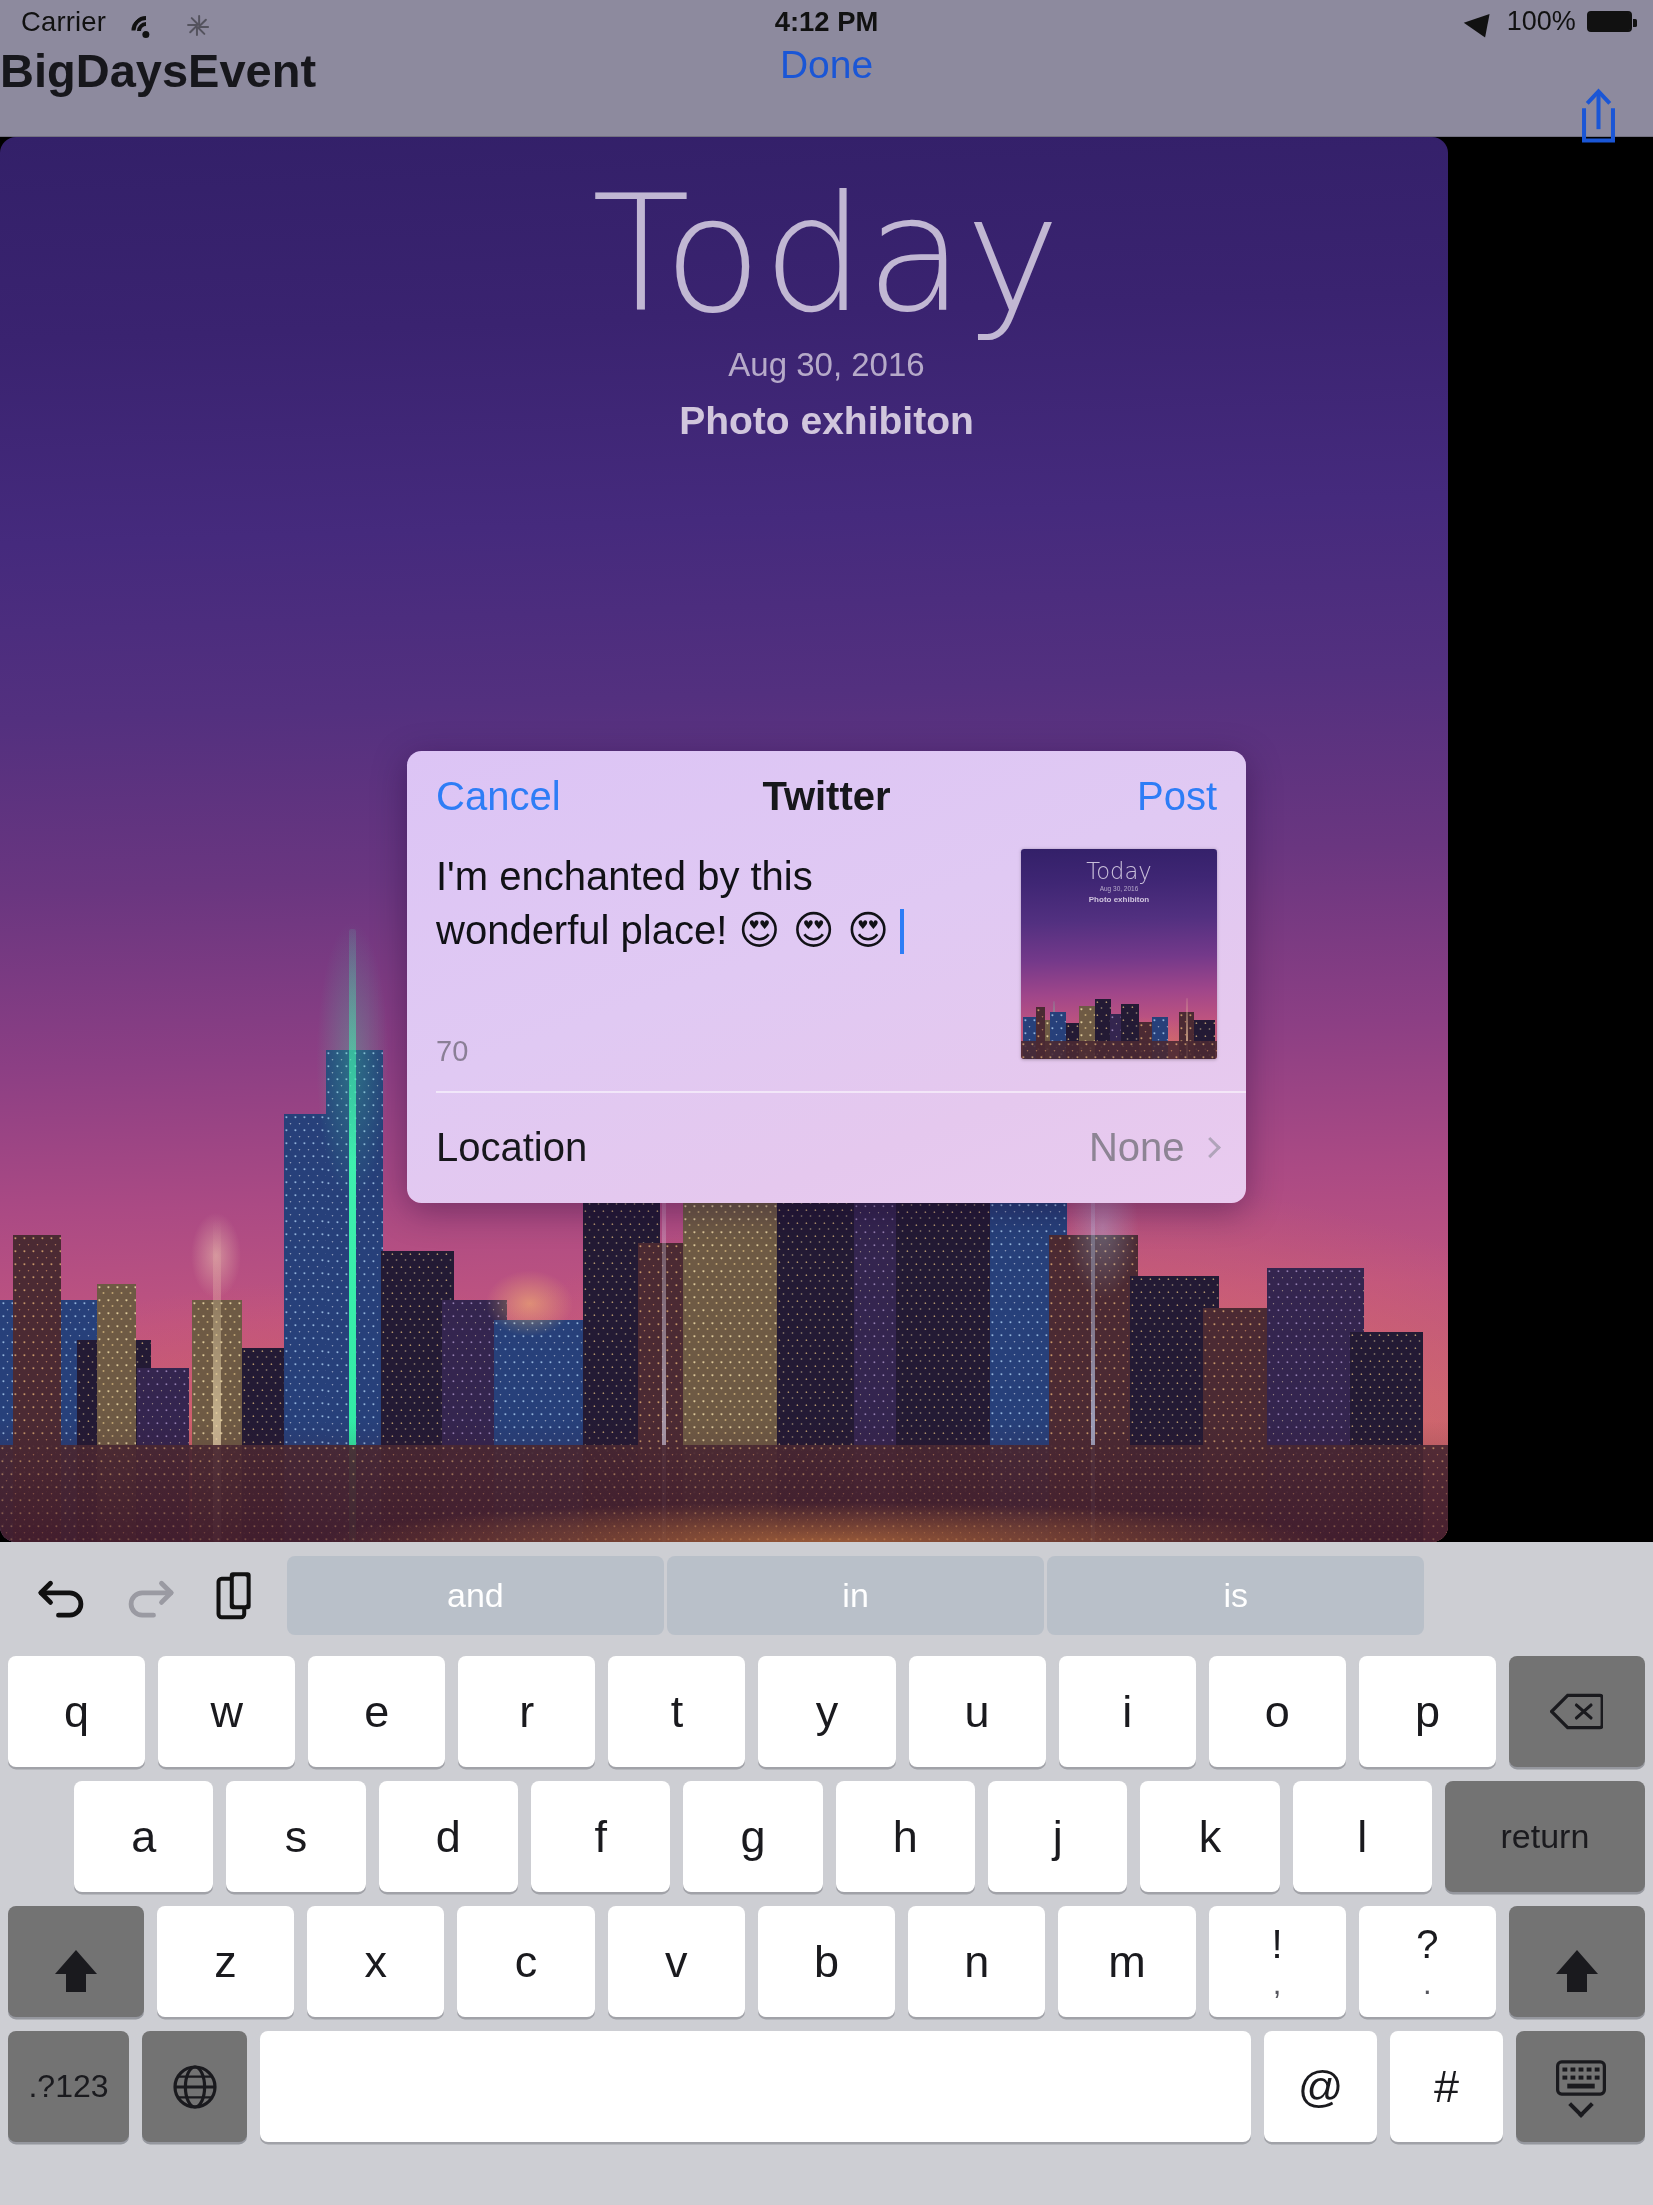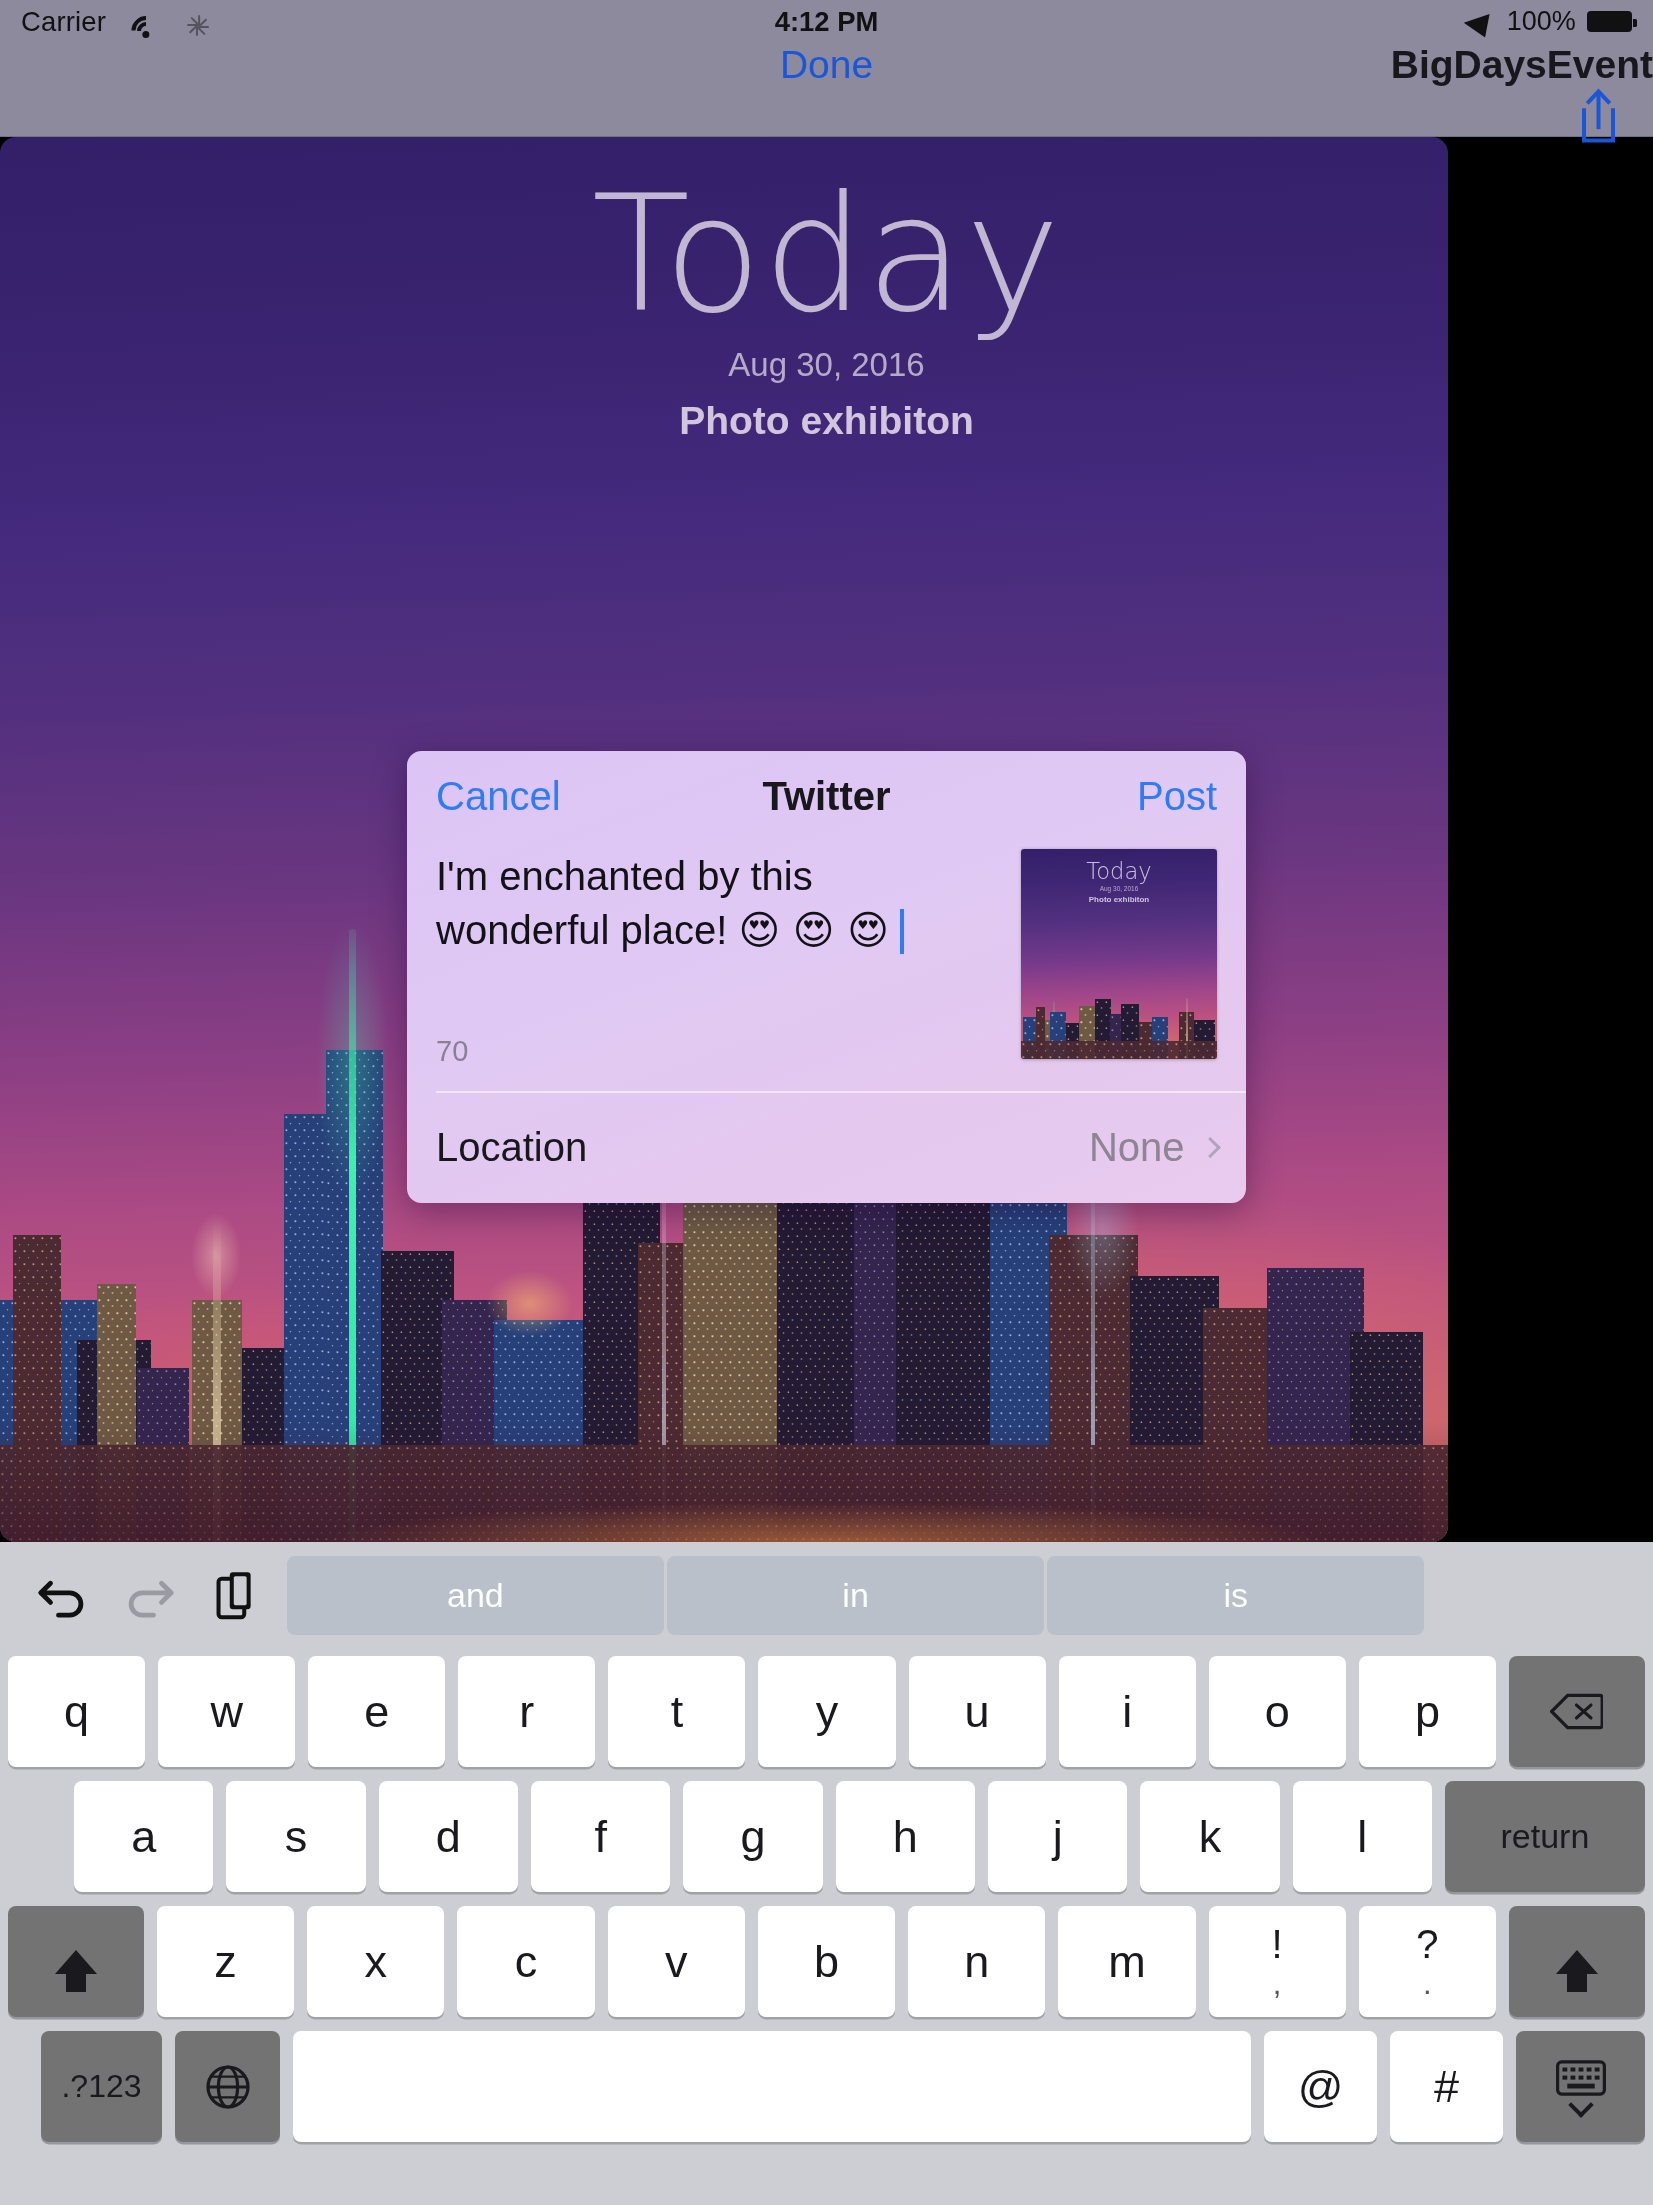--- a/index.html
+++ b/index.html
@@ -72,22 +72,22 @@
     position: absolute; top: 43px; left: 0;
     width: 1653px; height: 94px;
     background: #8d8a9e;
     border-bottom: 0.8px solid rgba(0,0,0,.18);
     display: flex; align-items: center; padding: 0 32px;
     z-index: 40;
     flex-direction: column;
   }
   #nav-done { font-size: 39px; color: #1a56d6; cursor: pointer; }
   #nav-title {
-    position: absolute; left: 0; right: 0; text-align: right;
-    font-size: 39px; font-weight: bold; color: #17171c; pointer-events: none; padding-left: 32px;
+    position: absolute; left: 0; right: 0; text-align: left;
+    font-size: 47px; font-weight: bold; color: #17171c; pointer-events: none;
   }
   #nav-share { margin-left: auto; width: 45px; height: 57px; position: relative; cursor: pointer; }
 
   
   #content {
     position: absolute; top: 137px; left: 0;
     width: 1448px; height: 1405px;
     overflow: hidden;
     background: linear-gradient(178deg,
        #332069 0%, #3a2370 14%, #452a7d 28%, #53307f 40%,
@@ -265,21 +265,21 @@
     width: 377px; height: 79px;
     background: #b9c0c9; border-radius: 8px;
     display: flex; align-items: center; justify-content: center;
     color: #fff; font-size: 34px; cursor: pointer;
   }
 
   .kb-row { display: flex; align-items: center; padding: 0 8px; gap: 13px; }
   #row1 { height: 125px; }
   #row2 { height: 125px; padding-left: 74px; padding-right: 8px; }
   #row3 { height: 125px; }
-  #row4 { height: 125px; margin-left: 33px; }
+  #row4 { height: 125px; }
 
   .key {
     background: #fff; border-radius: 8px;
     display: flex; align-items: center; justify-content: center;
     font-size: 45px; color: #1a1a1e;
     box-shadow: 0 2.4px 0 rgba(136,138,145,.65);
     flex: 1; height: 111px;
     cursor: pointer;
     user-select: none;
   }

